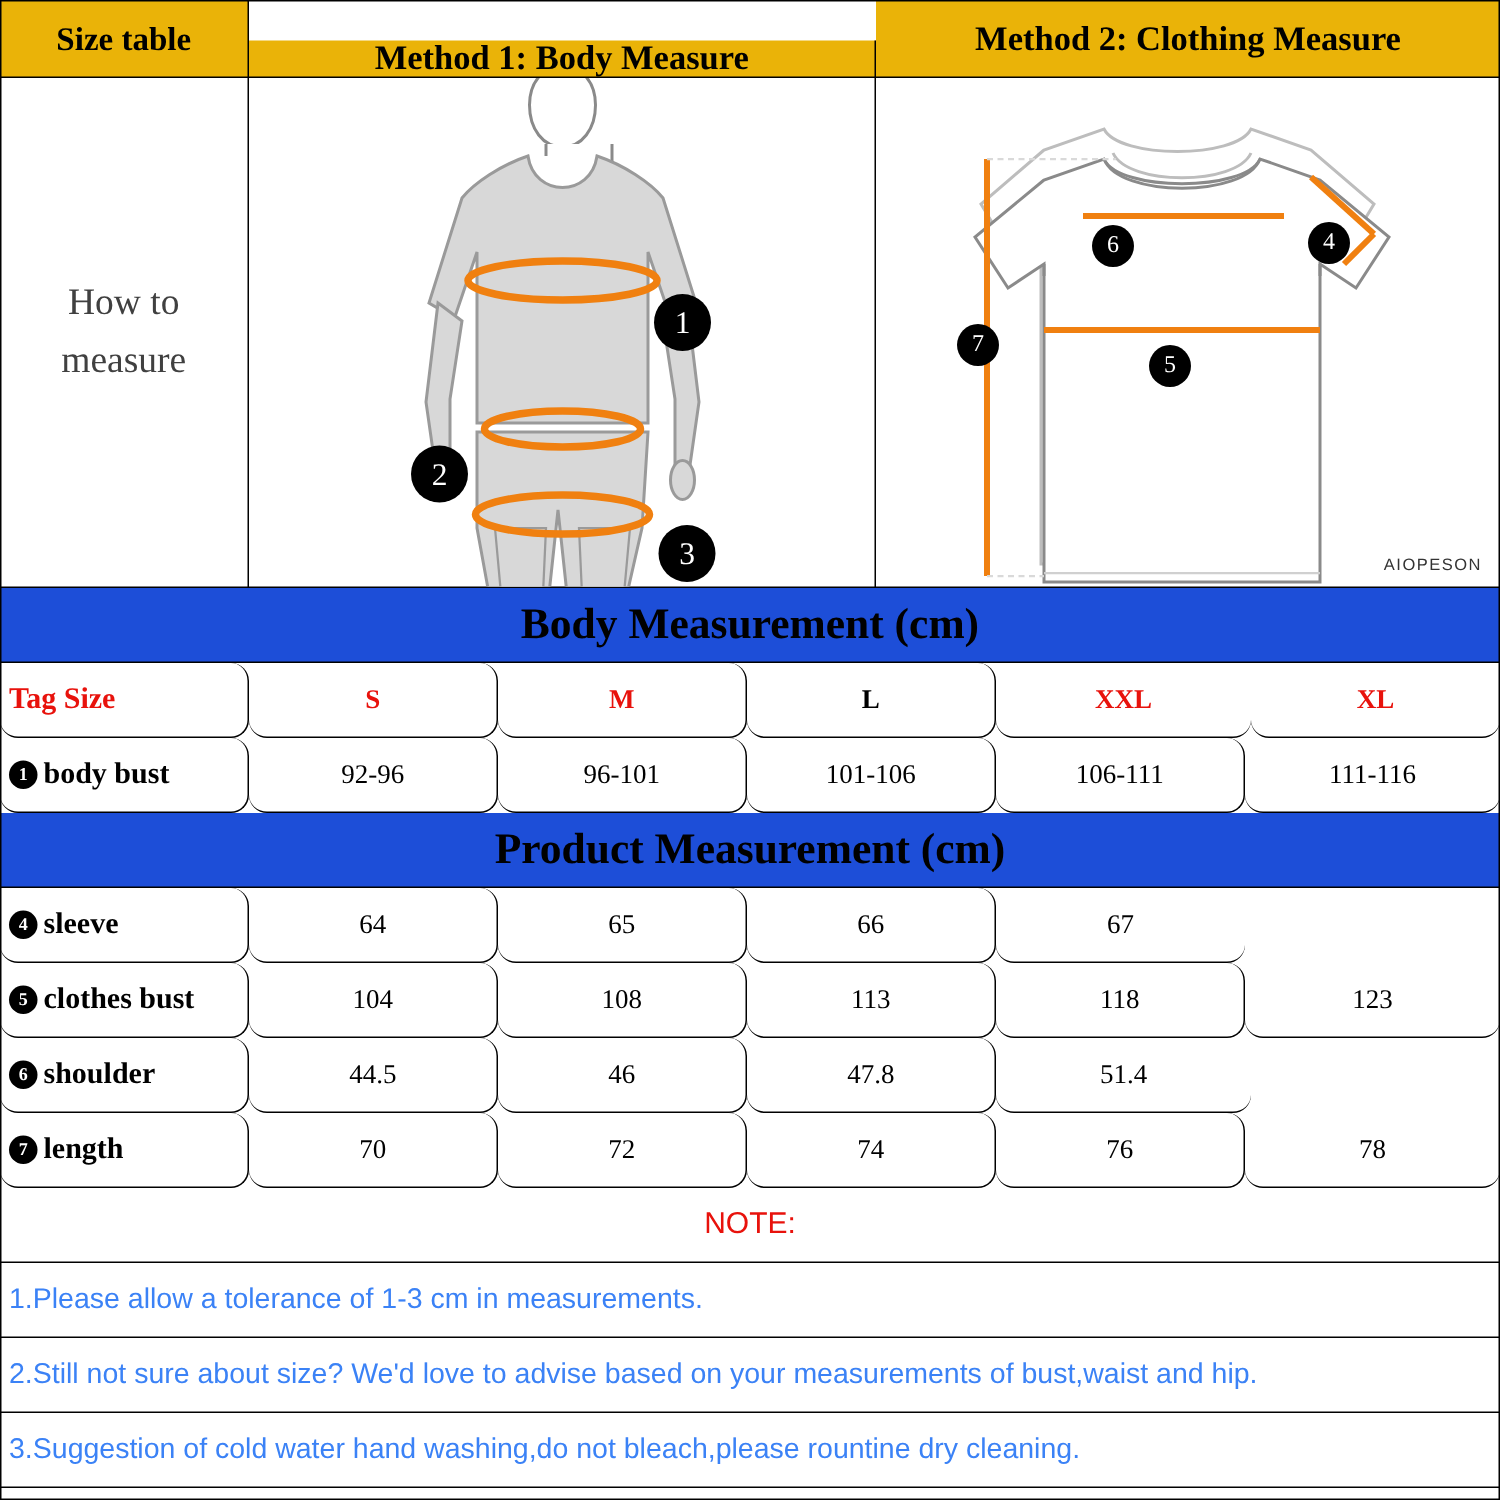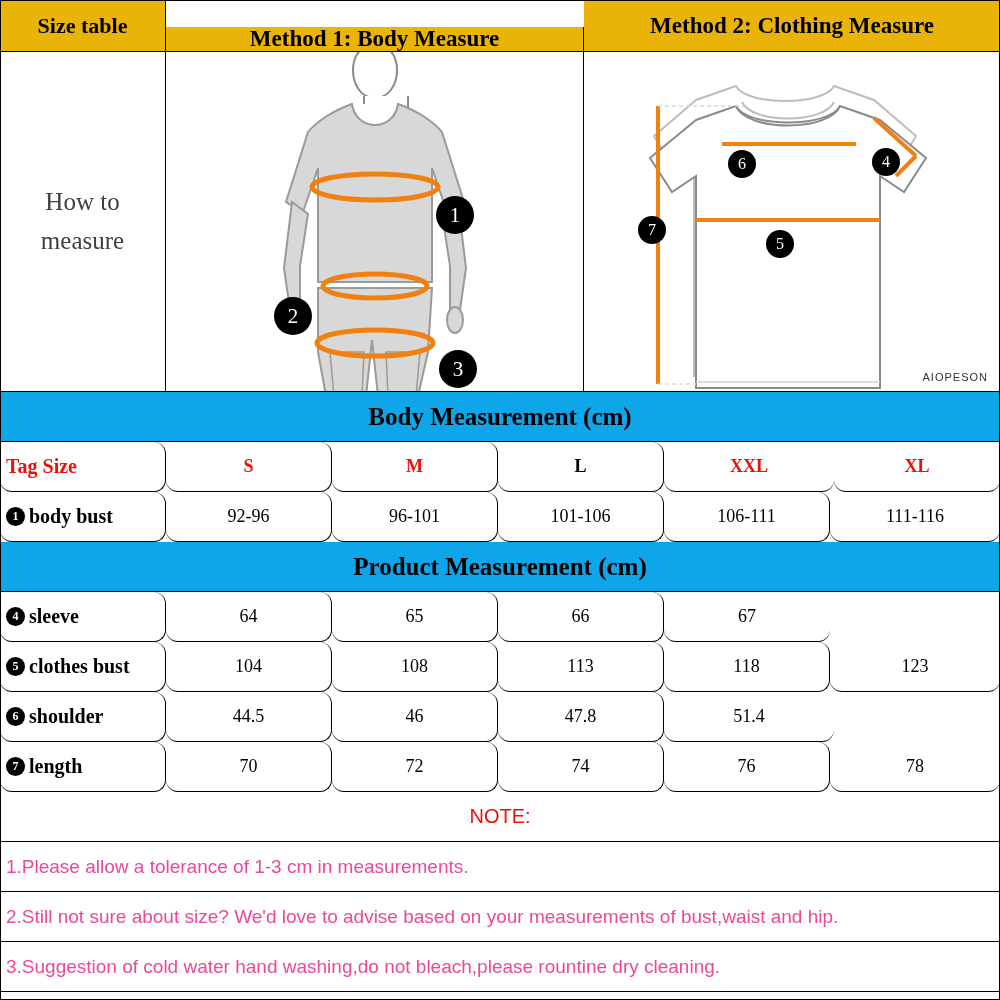--- a/index.html
+++ b/index.html
@@ -86,24 +86,24 @@
     right: 12px; bottom: 8px;
     font-family: "Liberation Sans", sans-serif;
     font-size: 11px;
     letter-spacing: 1px;
     color: #333;
   }
 
   
   .section-row {
     height: 50px;
-    background: #0ea5e9;
-    border-bottom: 1px solid #000;
-    display: flex; align-items: center; justify-content: center;
-    font-weight: bold; font-size: 25px; color: #000;
+    background: #1d4ed8;
+    border-bottom: 1px solid #000;
+    display: flex; align-items: center; justify-content: center;
+    font-weight: bold; font-size: 29px; color: #000;
   }
 
   
   .t-row { height: 50px; }
   .c-label {
     width: 166px;
     justify-content: flex-start;
     padding-left: 6px;
     font-size: 20px;
     font-weight: bold;
@@ -134,21 +134,21 @@
     color: #e8120c; font-size: 20px;
     font-family: "Liberation Sans", sans-serif;
   }
   .note-line {
     height: 50px;
     border-bottom: 1px solid #000;
     display: flex; align-items: center;
     padding-left: 6px;
     font-size: 19px;
     font-family: "Liberation Sans", sans-serif;
-    color: #ec4899;
+    color: #3b82f6;
   }
   .note-line:last-child { border-bottom: none; }
 
   
   #frame {
     position: absolute; inset: 0;
     border: 1px solid #000;
     pointer-events: none;
   }
 </style>

